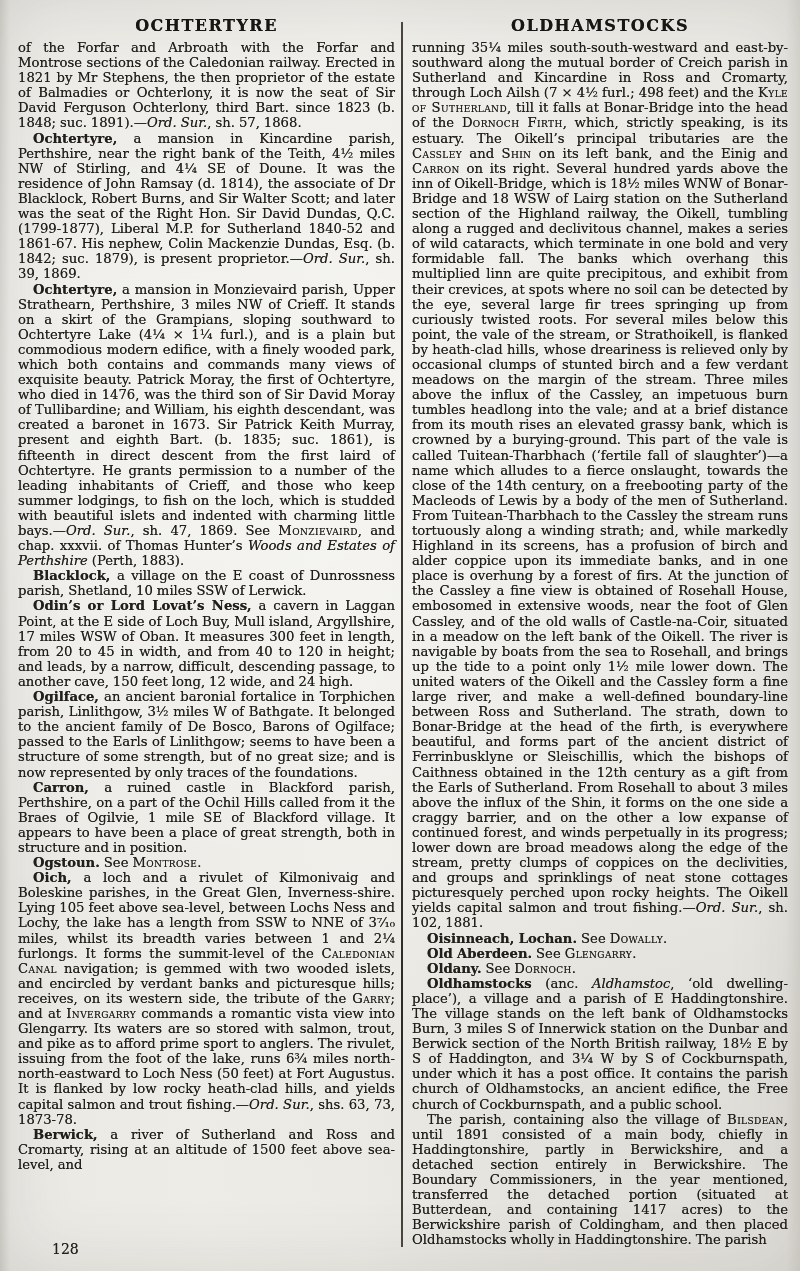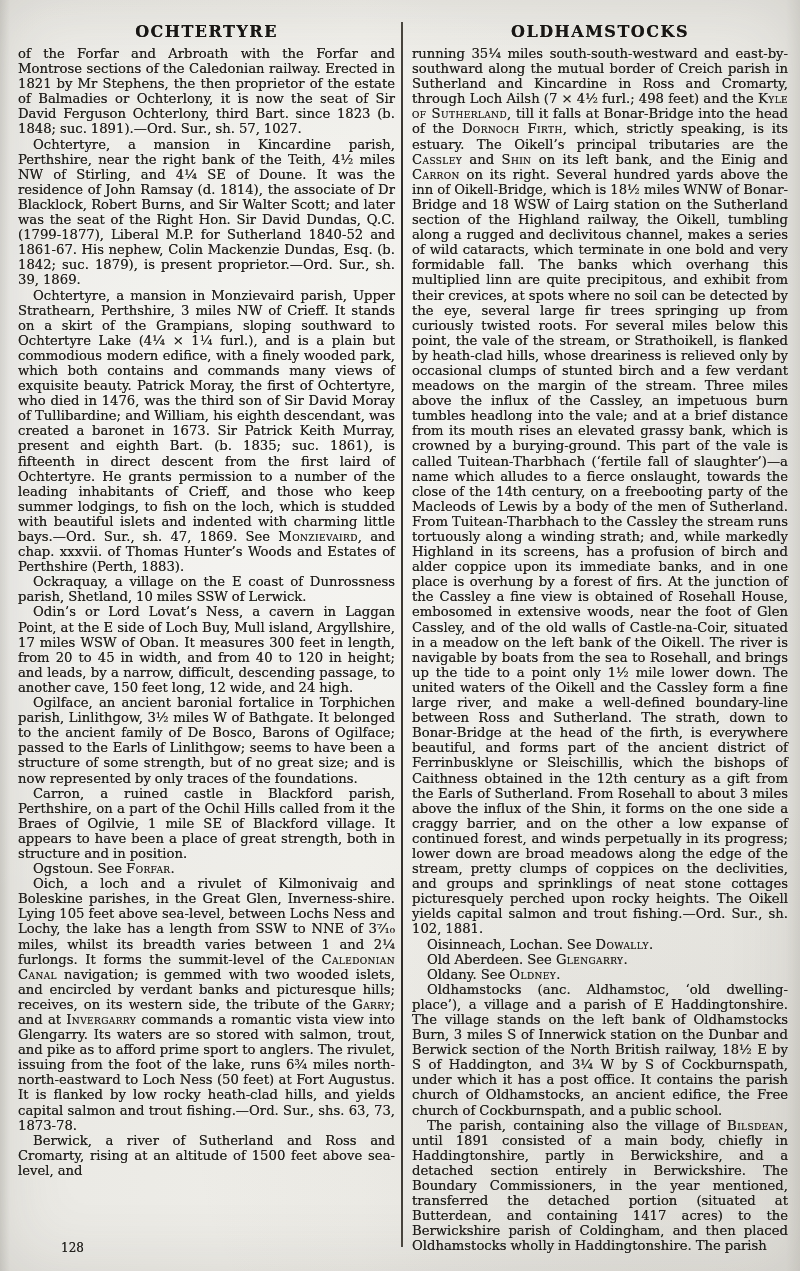--- a/index.html
+++ b/index.html
@@ -18,21 +18,21 @@
     position: absolute;
     inset: 0;
     background:
       radial-gradient(ellipse 900px 700px at 30% 35%, rgba(255,255,255,0.45), rgba(255,255,255,0) 70%),
       radial-gradient(ellipse 700px 500px at 85% 90%, rgba(120,112,98,0.10), rgba(120,112,98,0) 70%),
       linear-gradient(90deg, #d3d2cc 0px, #eae9e4 10px, #efeee9 45%, #edece7 55%, #e9e8e3 calc(100% - 14px), #dcdbd5 100%);
     box-shadow: inset 0 0 70px rgba(95,90,78,0.16);
   }
   .column {
     position: absolute;
-    top: 22px;
+    top: 16px;
   }
   .column.left  { left: 18px;  width: 377px; }
   .column.right { left: 412px; width: 376px; }
   .col-header {
     text-align: center;
     font-weight: bold;
     font-size: 16px;
     letter-spacing: 1.5px;
     color: #181614;
     margin: 0 0 5px 0;
@@ -46,70 +46,70 @@
     text-shadow: 0 0 0.45px rgba(33,31,27,0.75);
     hyphens: auto;
     -webkit-hyphens: auto;
     word-spacing: -0.2px;
   }
   .coltext p {
     margin: 0;
     padding: 0;
   }
   .coltext p.indent { text-indent: 15px; }
-  .seg-b  { font-weight: normal; }
-  .seg-i  { }
+  .seg-b  { font-weight: bold; }
+  .seg-i  { font-style: italic; }
   .seg-sc { font-variant: small-caps; letter-spacing: 0.4px; }
   .divider {
     position: absolute;
     left: 401px;
     top: 22px;
     height: 1225px;
     width: 2px;
     background: linear-gradient(180deg, #4a463f 0%, #2b2925 15%, #3c3932 50%, #2b2925 85%, #4a463f 100%);
   }
   .page-number {
     position: absolute;
-    left: 61px;
+    left: 52px;
     top: 1241px;
-    font-size: 12px;
+    font-size: 14px;
     color: #23211d;
     text-shadow: 0 0 0.45px rgba(33,31,27,0.7);
   }
 </style>
 </head>
 <body>
 
 <div class="page">
 
   <div class="divider"></div>
 
   <div class="column left">
     <div class="col-header">OCHTERTYRE</div>
     <div class="coltext">
-        <p><span>of the Forfar and Arbroath with the Forfar and Montrose sections of the Caledonian railway.  Erected in 1821 by Mr Stephens, the then proprietor of the estate of Balmadies or Ochterlony, it is now the seat of Sir David Ferguson Ochterlony, third Bart. since 1823 (b. 1848; suc. 1891).—</span><span class="seg-i">Ord. Sur.</span><span>, sh. 57, 1027.</span></p>
+        <p><span>of the Forfar and Arbroath with the Forfar and Montrose sections of the Caledonian railway.  Erected in 1821 by Mr Stephens, the then proprietor of the estate of Balmadies or Ochterlony, it is now the seat of Sir David Ferguson Ochterlony, third Bart. since 1823 (b. 1848; suc. 1891).—</span><span class="seg-i">Ord. Sur.</span><span>, sh. 57, 1868.</span></p>
         <p class="indent"><span class="seg-b">Ochtertyre,</span><span> a mansion in Kincardine parish, Perthshire, near the right bank of the Teith, 4½ miles NW of Stirling, and 4¼ SE of Doune.  It was the residence of John Ramsay (d. 1814), the associate of Dr Blacklock, Robert Burns, and Sir Walter Scott; and later was the seat of the Right Hon. Sir David Dundas, Q.C. (1799-1877), Liberal M.P. for Sutherland 1840-52 and 1861-67.  His nephew, Colin Mackenzie Dundas, Esq. (b. 1842; suc. 1879), is present proprietor.—</span><span class="seg-i">Ord. Sur.</span><span>, sh. 39, 1869.</span></p>
         <p class="indent"><span class="seg-b">Ochtertyre,</span><span> a mansion in Monzievaird parish, Upper Strathearn, Perthshire, 3 miles NW of Crieff.  It stands on a skirt of the Grampians, sloping southward to Ochtertyre Lake (4¼ × 1¼ furl.), and is a plain but commodious modern edifice, with a finely wooded park, which both contains and commands many views of exquisite beauty.  Patrick Moray, the first of Ochtertyre, who died in 1476, was the third son of Sir David Moray of Tullibardine; and William, his eighth descendant, was created a baronet in 1673.  Sir Patrick Keith Murray, present and eighth Bart. (b. 1835; suc. 1861), is fifteenth in direct descent from the first laird of Ochtertyre.  He grants permission to a number of the leading inhabitants of Crieff, and those who keep summer lodgings, to fish on the loch, which is studded with beautiful islets and indented with charming little bays.—</span><span class="seg-i">Ord. Sur.</span><span>, sh. 47, 1869.  See </span><span class="seg-sc">Monzievaird</span><span>, and chap. xxxvii. of Thomas Hunter’s </span><span class="seg-i">Woods and Estates of Perthshire</span><span> (Perth, 1883).</span></p>
-        <p class="indent"><span class="seg-b">Ockraquay,</span><span> a village on the E coast of Dunrossness parish, Shetland, 10 miles SSW of Lerwick.</span></p>
+        <p class="indent"><span class="seg-b">Blacklock,</span><span> a village on the E coast of Dunrossness parish, Shetland, 10 miles SSW of Lerwick.</span></p>
         <p class="indent"><span class="seg-b">Odin’s or Lord Lovat’s Ness,</span><span> a cavern in Laggan Point, at the E side of Loch Buy, Mull island, Argyllshire, 17 miles WSW of Oban.  It measures 300 feet in length, from 20 to 45 in width, and from 40 to 120 in height; and leads, by a narrow, difficult, descending passage, to another cave, 150 feet long, 12 wide, and 24 high.</span></p>
         <p class="indent"><span class="seg-b">Ogilface,</span><span> an ancient baronial fortalice in Torphichen parish, Linlithgow, 3½ miles W of Bathgate.  It belonged to the ancient family of De Bosco, Barons of Ogilface; passed to the Earls of Linlithgow; seems to have been a structure of some strength, but of no great size; and is now represented by only traces of the foundations.</span></p>
         <p class="indent"><span class="seg-b">Carron,</span><span> a ruined castle in Blackford parish, Perthshire, on a part of the Ochil Hills called from it the Braes of Ogilvie, 1 mile SE of Blackford village.  It appears to have been a place of great strength, both in structure and in position.</span></p>
-        <p class="indent"><span class="seg-b">Ogstoun.</span><span> See </span><span class="seg-sc">Forfar</span><span>.</span></p>
+        <p class="indent"><span class="seg-b">Ogstoun.</span><span> See </span><span class="seg-sc">Montrose</span><span>.</span></p>
         <p class="indent"><span class="seg-b">Oich,</span><span> a loch and a rivulet of Kilmonivaig and Boleskine parishes, in the Great Glen, Inverness-shire. Lying 105 feet above sea-level, between Lochs Ness and Lochy, the lake has a length from SSW to NNE of 3⁷⁄₁₀ miles, whilst its breadth varies between 1 and 2¼ furlongs.  It forms the summit-level of the </span><span class="seg-sc">Caledonian Canal</span><span> navigation; is gemmed with two wooded islets, and encircled by verdant banks and picturesque hills; receives, on its western side, the tribute of the </span><span class="seg-sc">Garry</span><span>; and at </span><span class="seg-sc">Invergarry</span><span> commands a romantic vista view into Glengarry.  Its waters are so stored with salmon, trout, and pike as to afford prime sport to anglers. The rivulet, issuing from the foot of the lake, runs 6¾ miles north-north-eastward to Loch Ness (50 feet) at Fort Augustus.  It is flanked by low rocky heath-clad hills, and yields capital salmon and trout fishing.—</span><span class="seg-i">Ord. Sur.</span><span>, shs. 63, 73, 1873-78.</span></p>
         <p class="indent"><span class="seg-b">Berwick,</span><span> a river of Sutherland and Ross and Cromarty, rising at an altitude of 1500 feet above sea-level, and</span></p>
       </div>
   </div>
 
   <div class="column right">
     <div class="col-header">OLDHAMSTOCKS</div>
     <div class="coltext">
         <p><span>running 35¼ miles south-south-westward and east-by-southward along the mutual border of Creich parish in Sutherland and Kincardine in Ross and Cromarty, through Loch Ailsh (7 × 4½ furl.; 498 feet) and the </span><span class="seg-sc">Kyle of Sutherland</span><span>, till it falls at Bonar-Bridge into the head of the </span><span class="seg-sc">Dornoch Firth</span><span>, which, strictly speaking, is its estuary.  The Oikell’s principal tributaries are the </span><span class="seg-sc">Cassley</span><span> and </span><span class="seg-sc">Shin</span><span> on its left bank, and the Einig and </span><span class="seg-sc">Carron</span><span> on its right.  Several hundred yards above the inn of Oikell-Bridge, which is 18½ miles WNW of Bonar-Bridge and 18 WSW of Lairg station on the Sutherland section of the Highland railway, the Oikell, tumbling along a rugged and declivitous channel, makes a series of wild cataracts, which terminate in one bold and very formidable fall.  The banks which overhang this multiplied linn are quite precipitous, and exhibit from their crevices, at spots where no soil can be detected by the eye, several large fir trees springing up from curiously twisted roots.  For several miles below this point, the vale of the stream, or Strathoikell, is flanked by heath-clad hills, whose dreariness is relieved only by occasional clumps of stunted birch and a few verdant meadows on the margin of the stream.  Three miles above the influx of the Cassley, an impetuous burn tumbles headlong into the vale; and at a brief distance from its mouth rises an elevated grassy bank, which is crowned by a burying-ground.  This part of the vale is called Tuitean-Tharbhach (‘fertile fall of slaughter’)—a name which alludes to a fierce onslaught, towards the close of the 14th century, on a freebooting party of the Macleods of Lewis by a body of the men of Sutherland. From Tuitean-Tharbhach to the Cassley the stream runs tortuously along a winding strath; and, while markedly Highland in its screens, has a profusion of birch and alder coppice upon its immediate banks, and in one place is overhung by a forest of firs.  At the junction of the Cassley a fine view is obtained of Rosehall House, embosomed in extensive woods, near the foot of Glen Cassley, and of the old walls of Castle-na-Coir, situated in a meadow on the left bank of the Oikell.  The river is navigable by boats from the sea to Rosehall, and brings up the tide to a point only 1½ mile lower down. The united waters of the Oikell and the Cassley form a fine large river, and make a well-defined boundary-line between Ross and Sutherland.  The strath, down to Bonar-Bridge at the head of the firth, is everywhere beautiful, and forms part of the ancient district of Ferrinbusklyne or Sleischillis, which the bishops of Caithness obtained in the 12th century as a gift from the Earls of Sutherland.  From Rosehall to about 3 miles above the influx of the Shin, it forms on the one side a craggy barrier, and on the other a low expanse of continued forest, and winds perpetually in its progress; lower down are broad meadows along the edge of the stream, pretty clumps of coppices on the declivities, and groups and sprinklings of neat stone cottages picturesquely perched upon rocky heights.  The Oikell yields capital salmon and trout fishing.—</span><span class="seg-i">Ord. Sur.</span><span>, sh. 102, 1881.</span></p>
         <p class="indent"><span class="seg-b">Oisinneach, Lochan.</span><span> See </span><span class="seg-sc">Dowally</span><span>.</span></p>
         <p class="indent"><span class="seg-b">Old Aberdeen.</span><span> See </span><span class="seg-sc">Glengarry</span><span>.</span></p>
-        <p class="indent"><span class="seg-b">Oldany.</span><span> See </span><span class="seg-sc">Oldney</span><span>.</span></p>
+        <p class="indent"><span class="seg-b">Oldany.</span><span> See </span><span class="seg-sc">Dornoch</span><span>.</span></p>
         <p class="indent"><span class="seg-b">Oldhamstocks</span><span> (anc. </span><span class="seg-i">Aldhamstoc</span><span>, ‘old dwelling-place’), a village and a parish of E Haddingtonshire.  The village stands on the left bank of Oldhamstocks Burn, 3 miles S of Innerwick station on the Dunbar and Berwick section of the North British railway, 18½ E by S of Haddington, and 3¼ W by S of Cockburnspath, under which it has a post office.  It contains the parish church of Oldhamstocks, an ancient edifice, the Free church of Cockburnspath, and a public school.</span></p>
         <p class="indent"><span>The parish, containing also the village of </span><span class="seg-sc">Bilsdean</span><span>, until 1891 consisted of a main body, chiefly in Haddingtonshire, partly in Berwickshire, and a detached section entirely in Berwickshire.  The Boundary Commissioners, in the year mentioned, transferred the detached portion (situated at Butterdean, and containing 1417 acres) to the Berwickshire parish of Coldingham, and then placed Oldhamstocks wholly in Haddingtonshire.  The parish</span></p>
       </div>
   </div>
 
   <div class="page-number">128</div>
 
 </div>
 
 </body></html>

